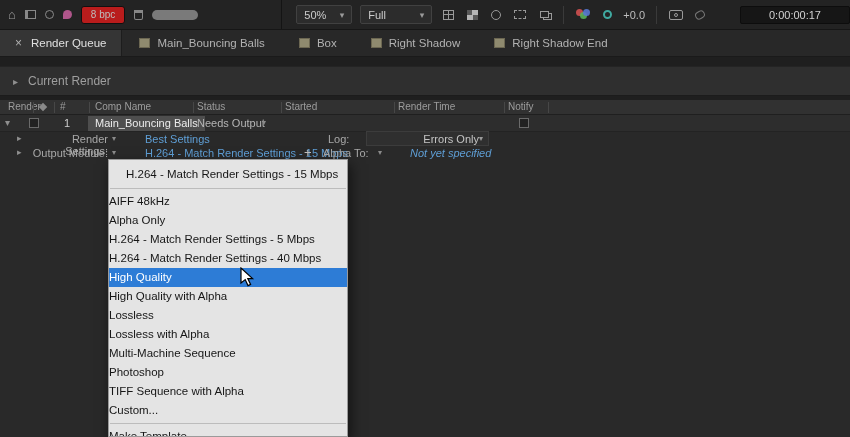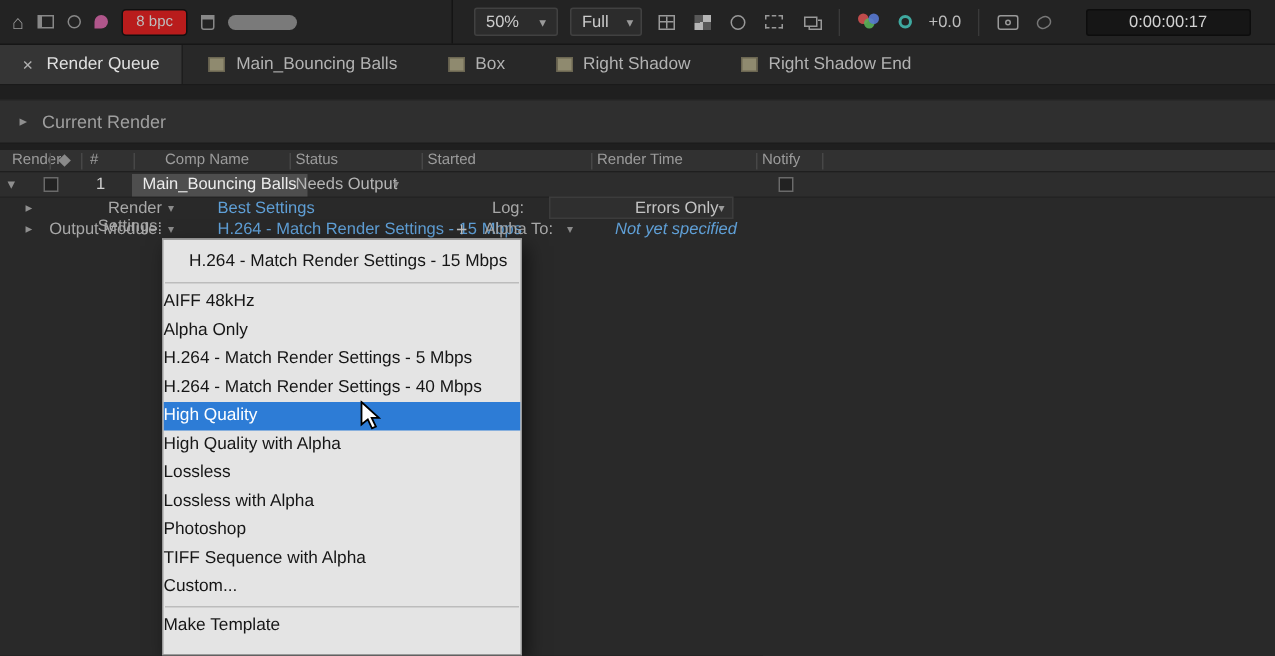--- a/index.html
+++ b/index.html
@@ -21,63 +21,63 @@
   .mask-shape { width:9px; height:9px; border:1px solid #9a9a9a; border-radius:50%; }
   .puppet-shape { width:9px; height:9px; background:#c95f9e; border-radius:50% 50% 50% 0; }
   .bpc-btn { background:#b91c1c; border:1px solid #101010; border-radius:3px; color:#bdbdbd;
              font-size:10px; padding:2px 9px; line-height:1.2; }
   .trash-shape { width:9px; height:10px; border:1px solid #9a9a9a; border-top-width:3px; border-radius:0 0 2px 2px; }
   .pill-shape { width:46px; height:10px; background:#8a8a8a; border-radius:5px; }
   .select { background:#2c2c2c; border:1px solid #414141; border-radius:2px; height:19px;
             display:flex; align-items:center; justify-content:space-between; padding:0 7px;
             font-size:11px; color:#cccccc; }
   .select .caret { font-size:9px; color:#9a9a9a; margin-left:12px; }
-  .sel-zoom { width:56px; } .sel-res { width:48px; }
+  .sel-zoom { width:56px; } .sel-res { width:72px; }
   .vicon { width:16px; height:13px; display:flex; align-items:center; justify-content:center; }
   .grid-shape { width:11px; height:10px; border:1px solid #999;
                 background:linear-gradient(#999,#999) 50% 0/1px 100% no-repeat,
                            linear-gradient(#999,#999) 0 50%/100% 1px no-repeat; }
   .checker-shape { width:11px; height:10px;
                 background:conic-gradient(#b5b5b5 25%, #585858 0 50%, #b5b5b5 0 75%, #585858 0); }
   .maskvis-shape { width:10px; height:10px; border:1px solid #999; border-radius:50%; }
   .roi-shape { width:12px; height:9px; border:1px dashed #999; }
   .screens-shape { width:9px; height:7px; border:1px solid #999; box-shadow:3px 2px 0 -1px #232323, 3px 2px 0 0 #999; }
   .tb-sep { width:1px; height:18px; background:#151515; border-right:1px solid #3a3a3a; margin:0 3px; }
   .dots-shape { position:relative; width:14px; height:11px; }
   .dots-shape i { position:absolute; width:7px; height:7px; border-radius:50%; opacity:.9; }
   .dots-shape .r { background:#d05050; left:0; top:0; } .dots-shape .g { background:#58b058; left:4px; top:3px; }
   .dots-shape .b { background:#5878d0; left:7px; top:0; }
   .gear-shape { width:9px; height:9px; border:2px solid #3fa9a0; border-radius:50%; }
   .exposure { font-size:11px; color:#bdbdbd; }
   .camera-shape { width:14px; height:10px; border:1px solid #999; border-radius:2px;
                   display:flex; align-items:center; justify-content:center; }
   .camera-shape i { width:4px; height:4px; border:1px solid #999; border-radius:50%; }
   .link-shape { width:10px; height:8px; border:1px solid #777; border-radius:4px; transform:rotate(-30deg); }
-  .timecode { margin-left:12px; background:#161616; border:1px solid #0d0d0d; border-radius:2px;
+  .timecode { margin-left:24px; background:#161616; border:1px solid #0d0d0d; border-radius:2px;
               padding:2px 28px; font-size:11px; color:#d2d2d2; }
   
   .tabbar { position:absolute; top:30px; left:0; right:0; height:27px; background:#282828;
             border-bottom:1px solid #1a1a1a; display:flex; align-items:stretch; font-size:11.5px; }
   .tab-active { background:#353535; display:flex; align-items:center; gap:9px; padding:0 15px;
                 color:#e0e0e0; border-right:1px solid #1d1d1d; }
   .tab-active .close { color:#b0b0b0; font-size:12px; }
   .tab { display:flex; align-items:center; gap:7px; padding:0 17px; color:#b2b2b2; }
   .tab-icon { width:11px; height:10px; background:#8f8a6f; border:1px solid #6c6752; }
   
   .current-render { position:absolute; top:66px; left:0; right:0; height:30px; background:#2f2f2f;
                     border-top:1px solid #242424; border-bottom:1px solid #1c1c1c;
                     display:flex; align-items:center; gap:10px; padding-left:13px;
                     color:#9f9f9f; font-size:12px; }
   .twirl { color:#8f8f8f; font-size:10px; }
   
   .queue { position:absolute; top:100px; left:0; right:0; bottom:0; background:#292929; }
   .qheader { position:absolute; top:0; left:0; right:0; height:15px; background:#313131;
              border-bottom:1px solid #1f1f1f; font-size:10px; color:#9c9c9c; }
   .qheader span { position:absolute; top:1px; }
-  .h-render { left:8px; } .h-num { left:60px; } .h-comp { left:110px;text-align:center; } .h-status { left:197px; }
+  .h-render { left:8px; } .h-num { left:60px; } .h-comp { left:95px;text-align:center; } .h-status { left:197px; }
   .h-started { left:285px; } .h-rtime { left:398px; } .h-notify { left:508px; }
   .col-sep { position:absolute; top:2px; width:1px; height:11px; background:#474747; }
   .tag-shape { position:absolute; left:40px; top:4px; width:6px; height:6px; background:#8a8a8a; transform:rotate(45deg); }
   .qrow { position:absolute; top:15px; left:0; right:0; height:17px; background:#2d2d2d;
           border-bottom:1px solid #232323; font-size:11px; }
   .qrow .twirl { position:absolute; left:5px; top:2px; }
   .checkbox { position:absolute; width:10px; height:10px; background:#222; border:1px solid #6a6a6a; top:3px; }
   .cb-render { left:29px; } .cb-notify { left:519px; }
   .row-num { position:absolute; left:64px; top:2px; color:#cfcfcf; }
   .comp-cell { position:absolute; left:88px; top:1px; background:#4e4e4e; color:#ececec;
@@ -279,20 +279,23 @@
       <div class="menu-item">
       <span>High Quality with Alpha</span>
     </div>
       <div class="menu-item">
       <span>Lossless</span>
     </div>
       <div class="menu-item">
       <span>Lossless with Alpha</span>
     </div>
       <div class="menu-item">
+      <span>Multi-Machine Sequence</span>
+    </div>
+      <div class="menu-item">
       <span>Photoshop</span>
     </div>
       <div class="menu-item">
       <span>TIFF Sequence with Alpha</span>
     </div>
       <div class="menu-item">
       <span>Custom...</span>
     </div>
     </div>
   <div class="menu-sep"></div>

